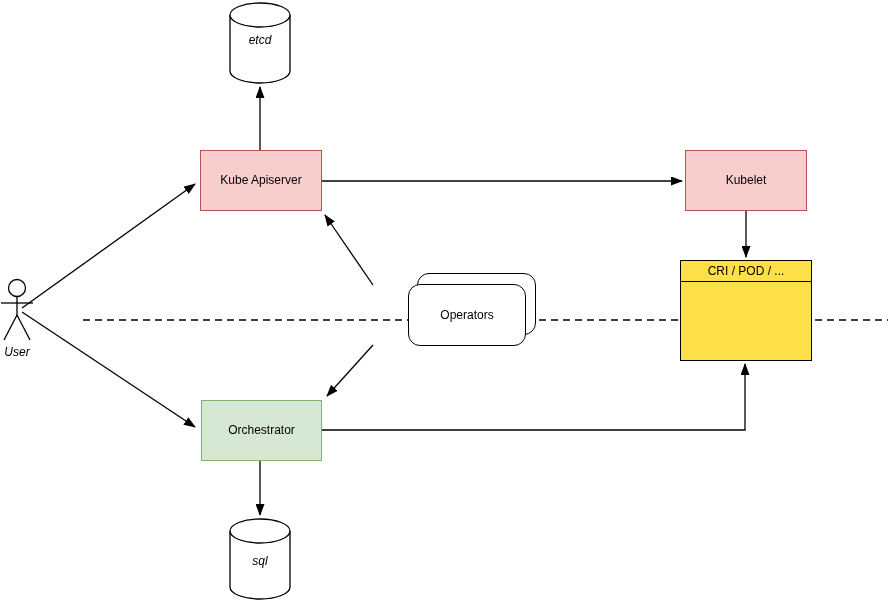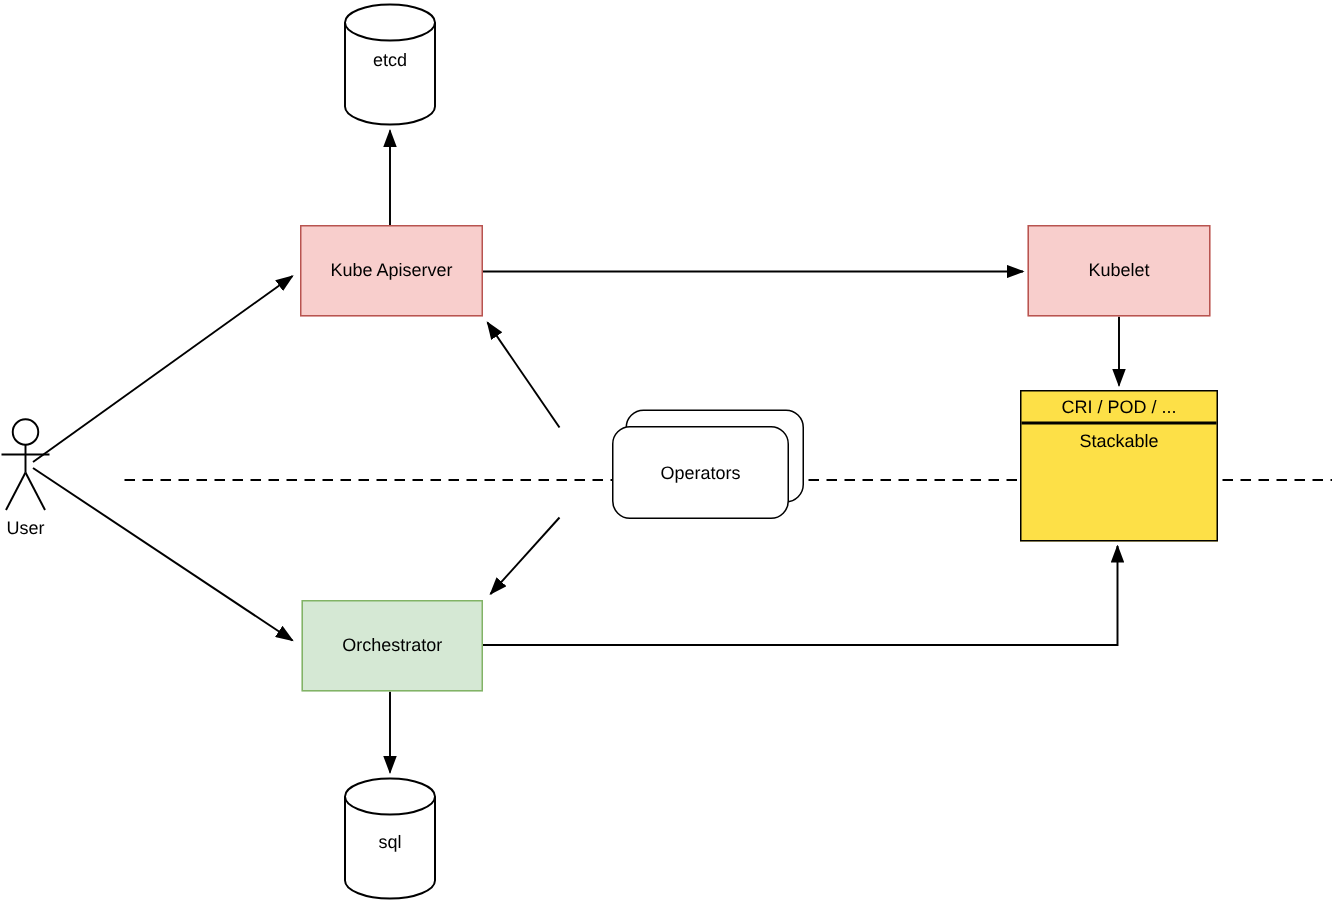--- a/index.html
+++ b/index.html
@@ -105,20 +105,21 @@
   .agents-stack .ftr {
     height: 22px;
     border-top: 1.3px solid var(--line, #000000);
   }
   .free-label {
     position: absolute;
     font-size: 12px;
     text-align: center;
     z-index: 2;
     color: #000000;
+    font-style: italic;
   }
   #etcd-label { left: 230px; top: 33px; width: 60px; }
   #sql-label  { left: 230px; top: 554px; width: 60px; }
   #user-label { left: 0px;  top: 345px; width: 34px; }
 </style>
 </head>
 <body>
 
 <div class="canvas">
 
@@ -176,22 +177,19 @@
     <div class="operators-back"></div>
     <div class="operators-front">
       <span>Operators</span>
     </div>
   </div>
 
   <div class="agents-stack">
     <div class="row hdr">
       <span>CRI / POD / ...</span>
     </div>
-    <div class="row ftr">
-      <span>Stackable</span>
-    </div>
   </div>
 
   <div class="free-label" id="etcd-label">etcd</div>
   <div class="free-label" id="sql-label">sql</div>
   <div class="free-label" id="user-label">User</div>
 
 </div>
 
 </body></html>

